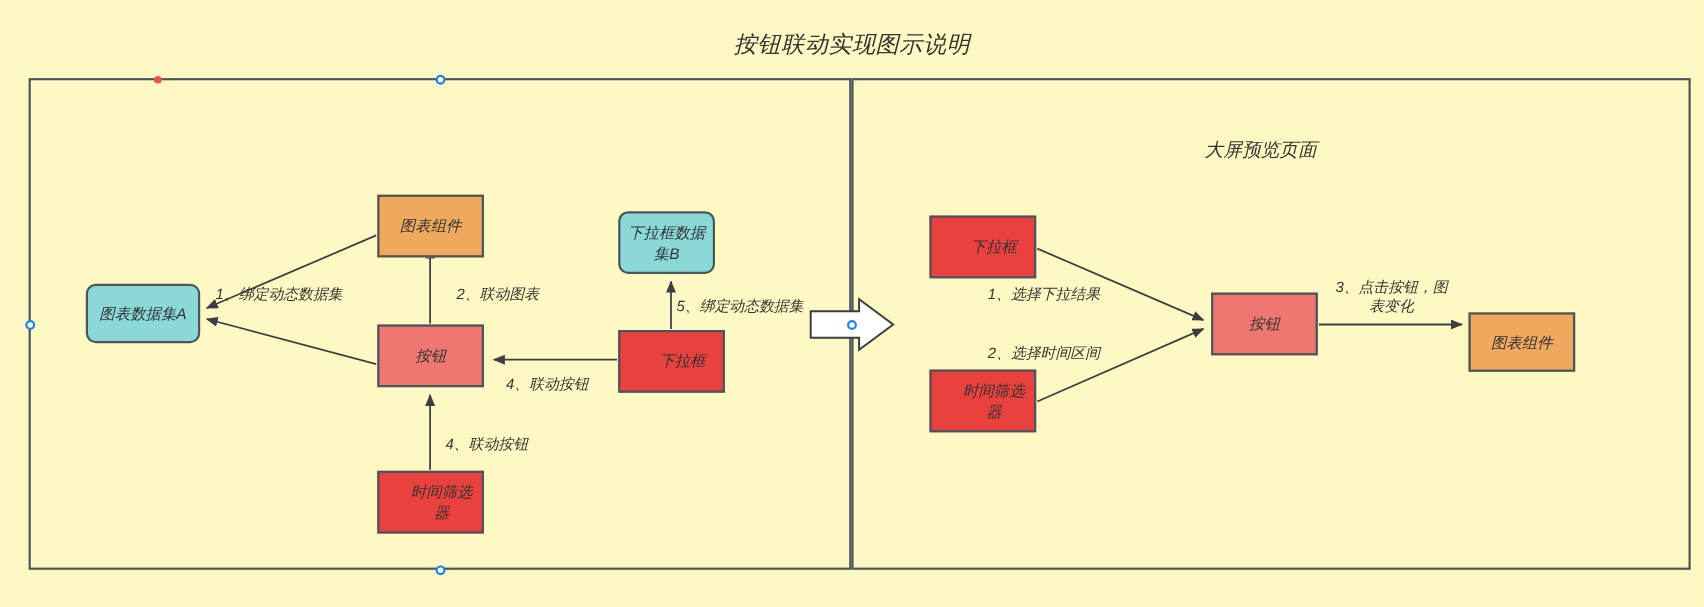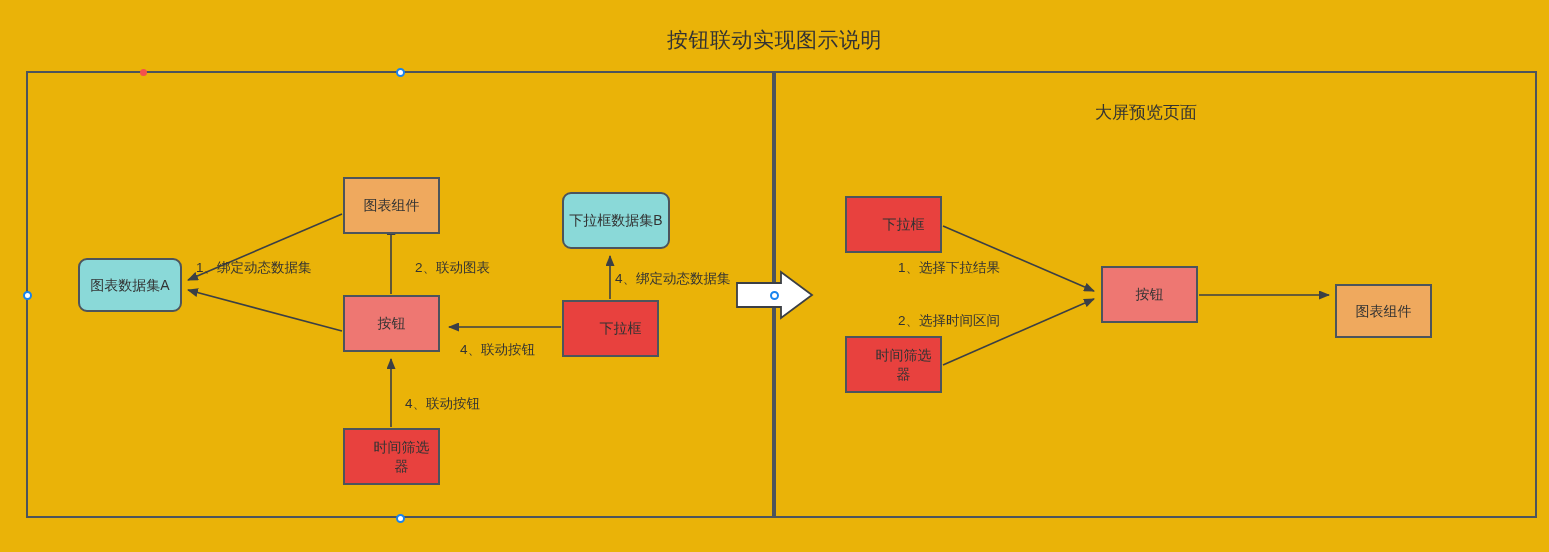--- a/index.html
+++ b/index.html
@@ -7,22 +7,23 @@
     padding: 0;
     background: #ffffff;
   }
   body {
     font-family: "Liberation Sans", "DejaVu Sans", sans-serif;
   }
   #canvas {
     position: relative;
     width: 1549px;
     height: 552px;
-    background: #eab308;
+    background: #fef9c3;
     overflow: hidden;
+    font-style: italic;
   }
   
   .diagram-title {
     position: absolute;
     left: 0;
     top: 26px;
     width: 1549px;
     text-align: center;
     font-size: 21px;
     color: #333333;
@@ -41,21 +42,21 @@
 
   .panel-title {
     position: absolute;
     top: 101px;
     font-size: 17px;
     color: #333333;
     white-space: nowrap;
     text-align: center;
   }
   #panel-title-left  { left: 200px;  width: 400px; }
-  #panel-title-right { left: 946px;  width: 400px; }
+  #panel-title-right { left: 946px;  width: 400px; margin-top: 24px; }
 
   
   .node {
     position: absolute;
     box-sizing: border-box;
     border: 2px solid #4c545c;
     display: flex;
     align-items: center;
     justify-content: center;
     text-align: center;
@@ -67,21 +68,21 @@
   .node.cyan   { background: #8ad9d8; border-radius: 9px; }
   .node.orange { background: #efa95e; margin-top: 16px; }
   .node.salmon { background: #ee7772; }
   .node.red    { background: #e8413e; padding-left: 24px; }
 
   
   #node-chart-dataset-a { left: 78px;  top: 258px; width: 104px; height: 54px; }
   #node-chart-widget-l  { left: 343px; top: 161px; width: 97px;  height: 57px; }
   #node-button-l        { left: 343px; top: 295px; width: 97px;  height: 57px; }
   #node-time-filter-l   { left: 343px; top: 428px; width: 97px;  height: 57px; }
-  #node-dropdown-ds-b   { left: 562px; top: 192px; width: 108px;  height: 57px; justify-content: center; }
+  #node-dropdown-ds-b   { left: 562px; top: 192px; width: 88px;  height: 57px; justify-content: center; }
   #node-dropdown-l      { left: 562px; top: 300px; width: 97px;  height: 57px; }
 
   
   #node-dropdown-r      { left: 845px;  top: 196px; width: 97px;  height: 57px; }
   #node-time-filter-r   { left: 845px;  top: 336px; width: 97px;  height: 57px; }
   #node-button-r        { left: 1101px; top: 266px; width: 97px;  height: 57px; }
   #node-chart-widget-r  { left: 1335px; top: 268px; width: 97px;  height: 54px; }
 
   
   .edge-label {
@@ -189,39 +190,40 @@
   </div>
   <div class="node cyan" id="node-dropdown-ds-b">
     <span>下拉框数据集B</span>
   </div>
   <div class="node red" id="node-dropdown-l">
     <span>下拉框</span>
   </div>
 
   <div class="edge-label" id="label-bind-a">1、绑定动态数据集</div>
   <div class="edge-label" id="label-link-chart">2、联动图表</div>
-  <div class="edge-label" id="label-bind-b">4、绑定动态数据集</div>
+  <div class="edge-label" id="label-bind-b">5、绑定动态数据集</div>
   <div class="edge-label" id="label-link-btn-1">4、联动按钮</div>
   <div class="edge-label" id="label-link-btn-2">4、联动按钮</div>
 
   <div class="node red" id="node-dropdown-r">
     <span>下拉框</span>
   </div>
   <div class="node red" id="node-time-filter-r">
     <span>时间筛选器</span>
   </div>
   <div class="node salmon" id="node-button-r">
     <span>按钮</span>
   </div>
   <div class="node orange" id="node-chart-widget-r">
     <span>图表组件</span>
   </div>
 
   <div class="edge-label" id="label-pick-drop">1、选择下拉结果</div>
   <div class="edge-label" id="label-pick-time">2、选择时间区间</div>
+  <div class="edge-label wrap" id="label-click-btn">3、点击按钮，图表变化</div>
 
   <div class="handle-dot" id="handle-red"></div>
   <div class="handle-circle" id="handle-top"></div>
   <div class="handle-circle" id="handle-bottom"></div>
   <div class="handle-circle" id="handle-left"></div>
   <div class="handle-circle" id="handle-right"></div>
 
 </div>
 
 </body></html>

